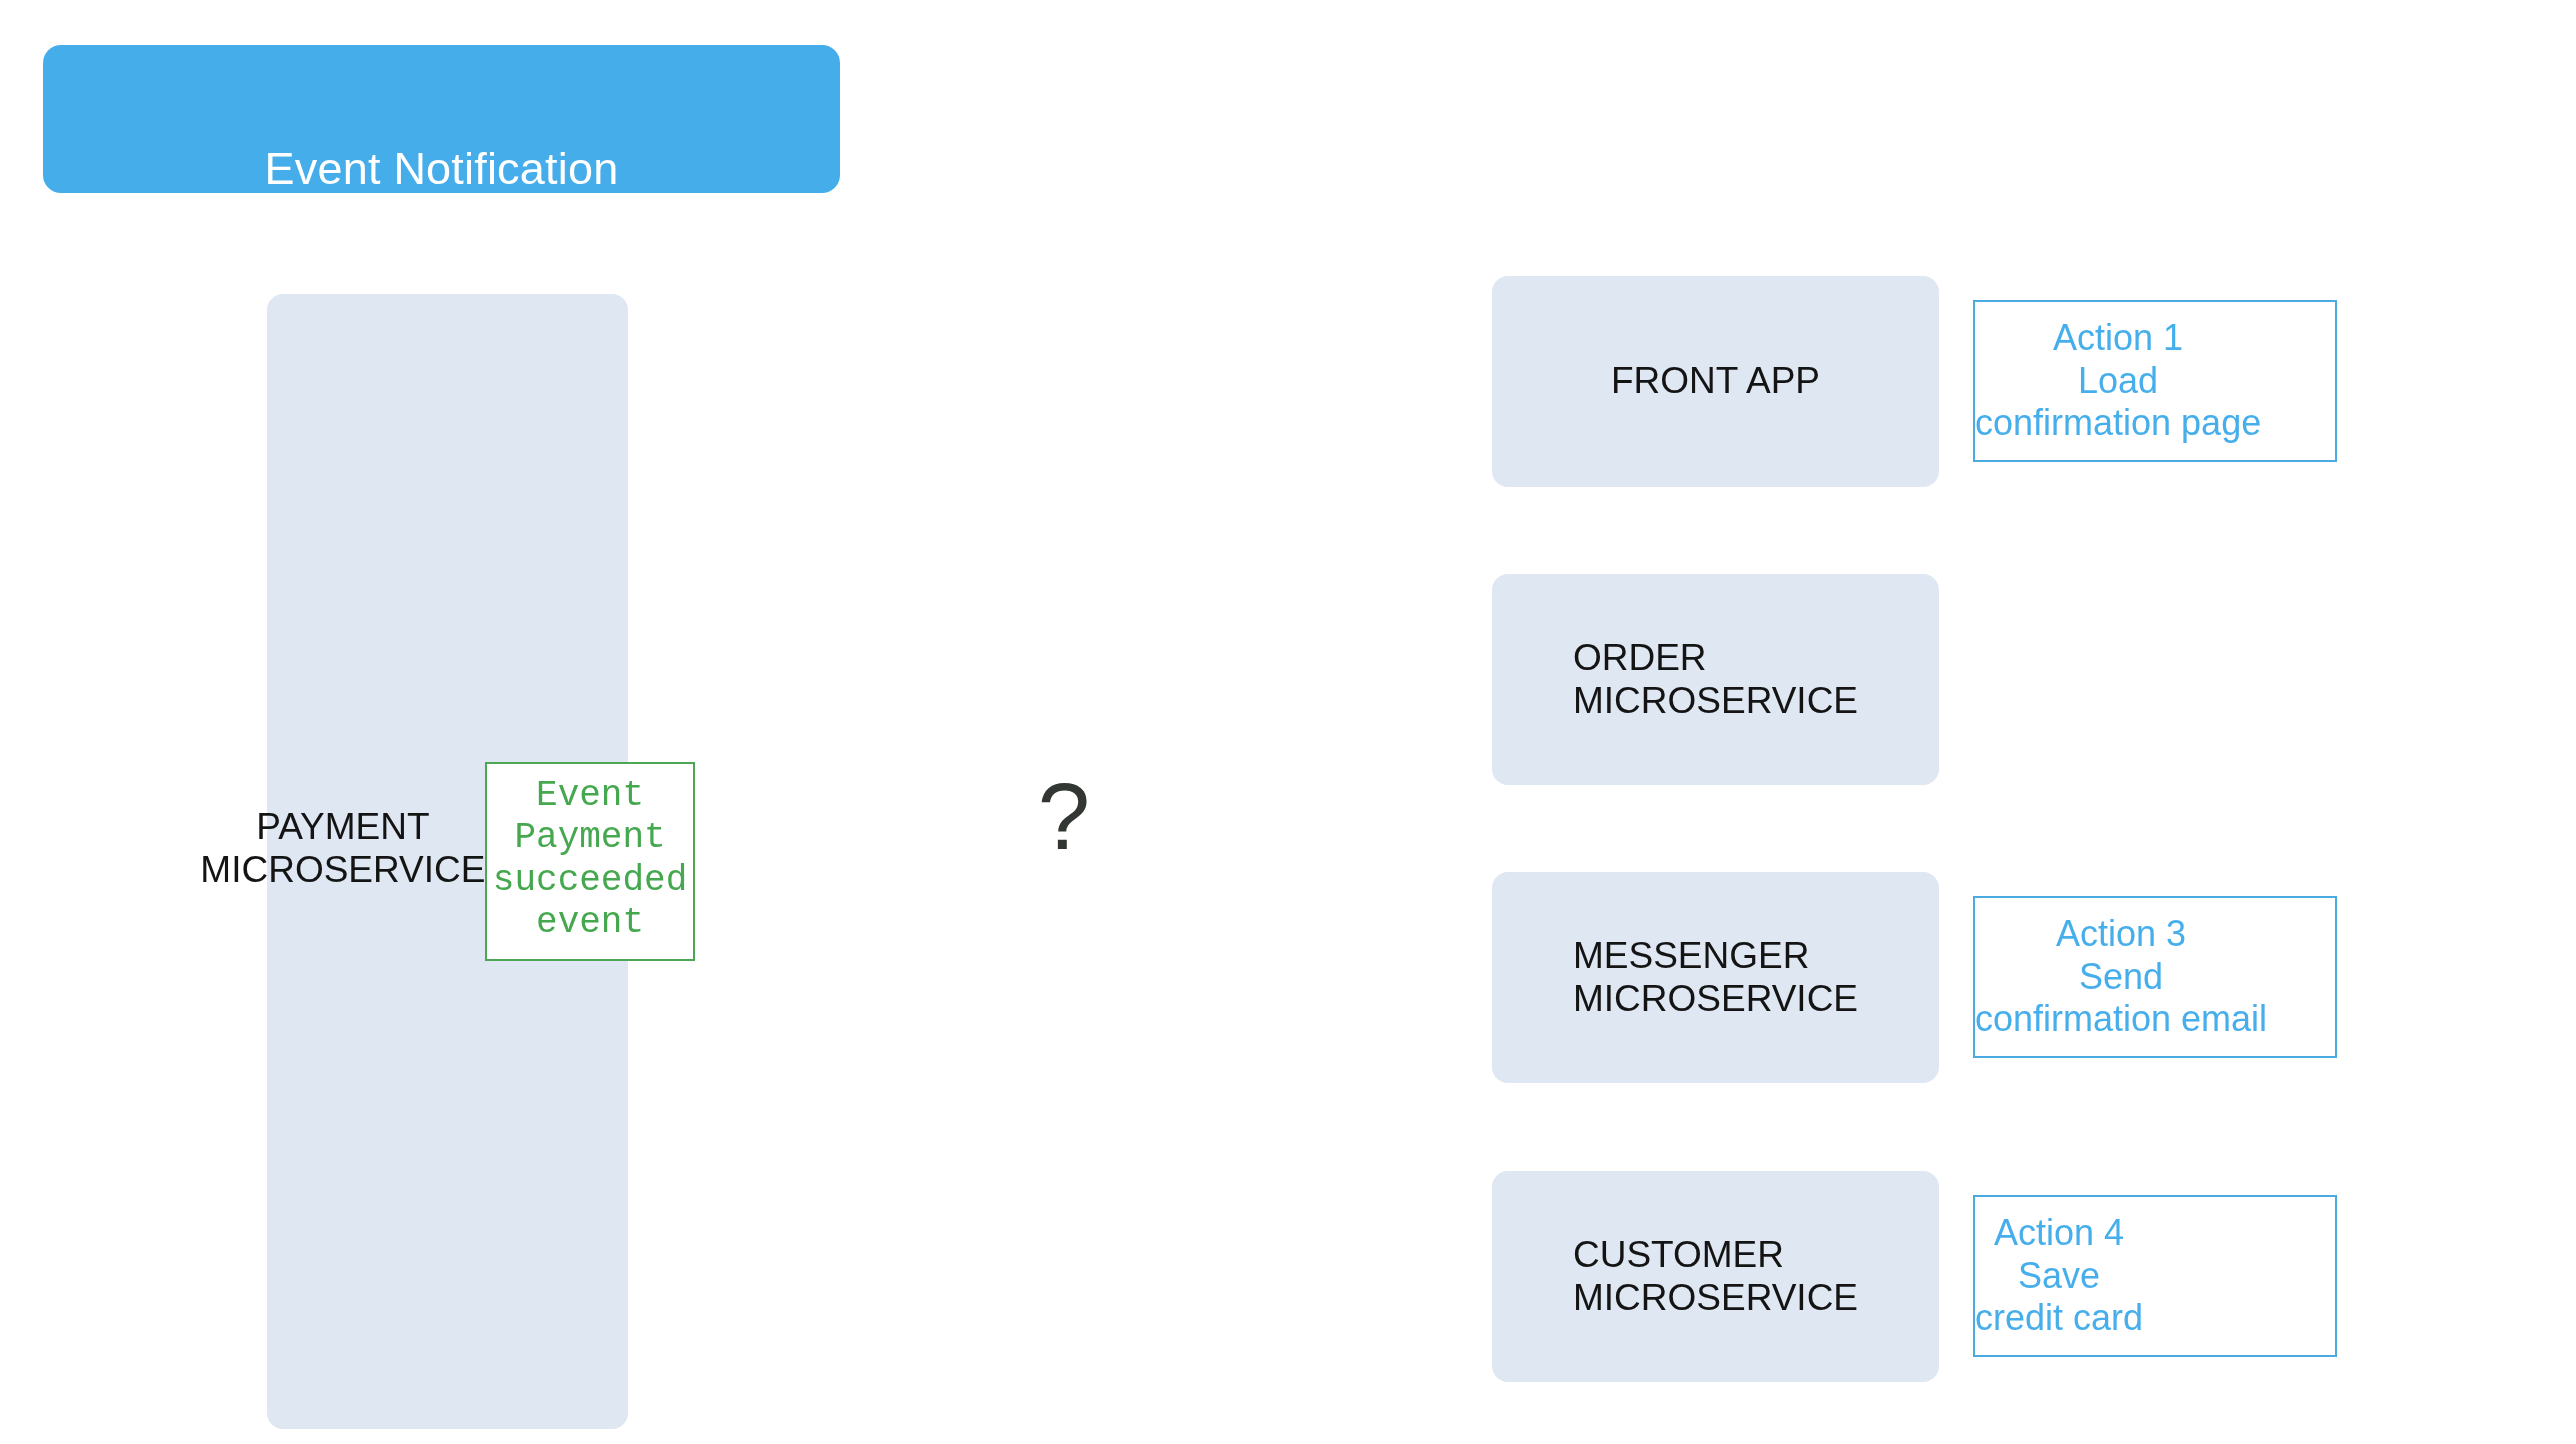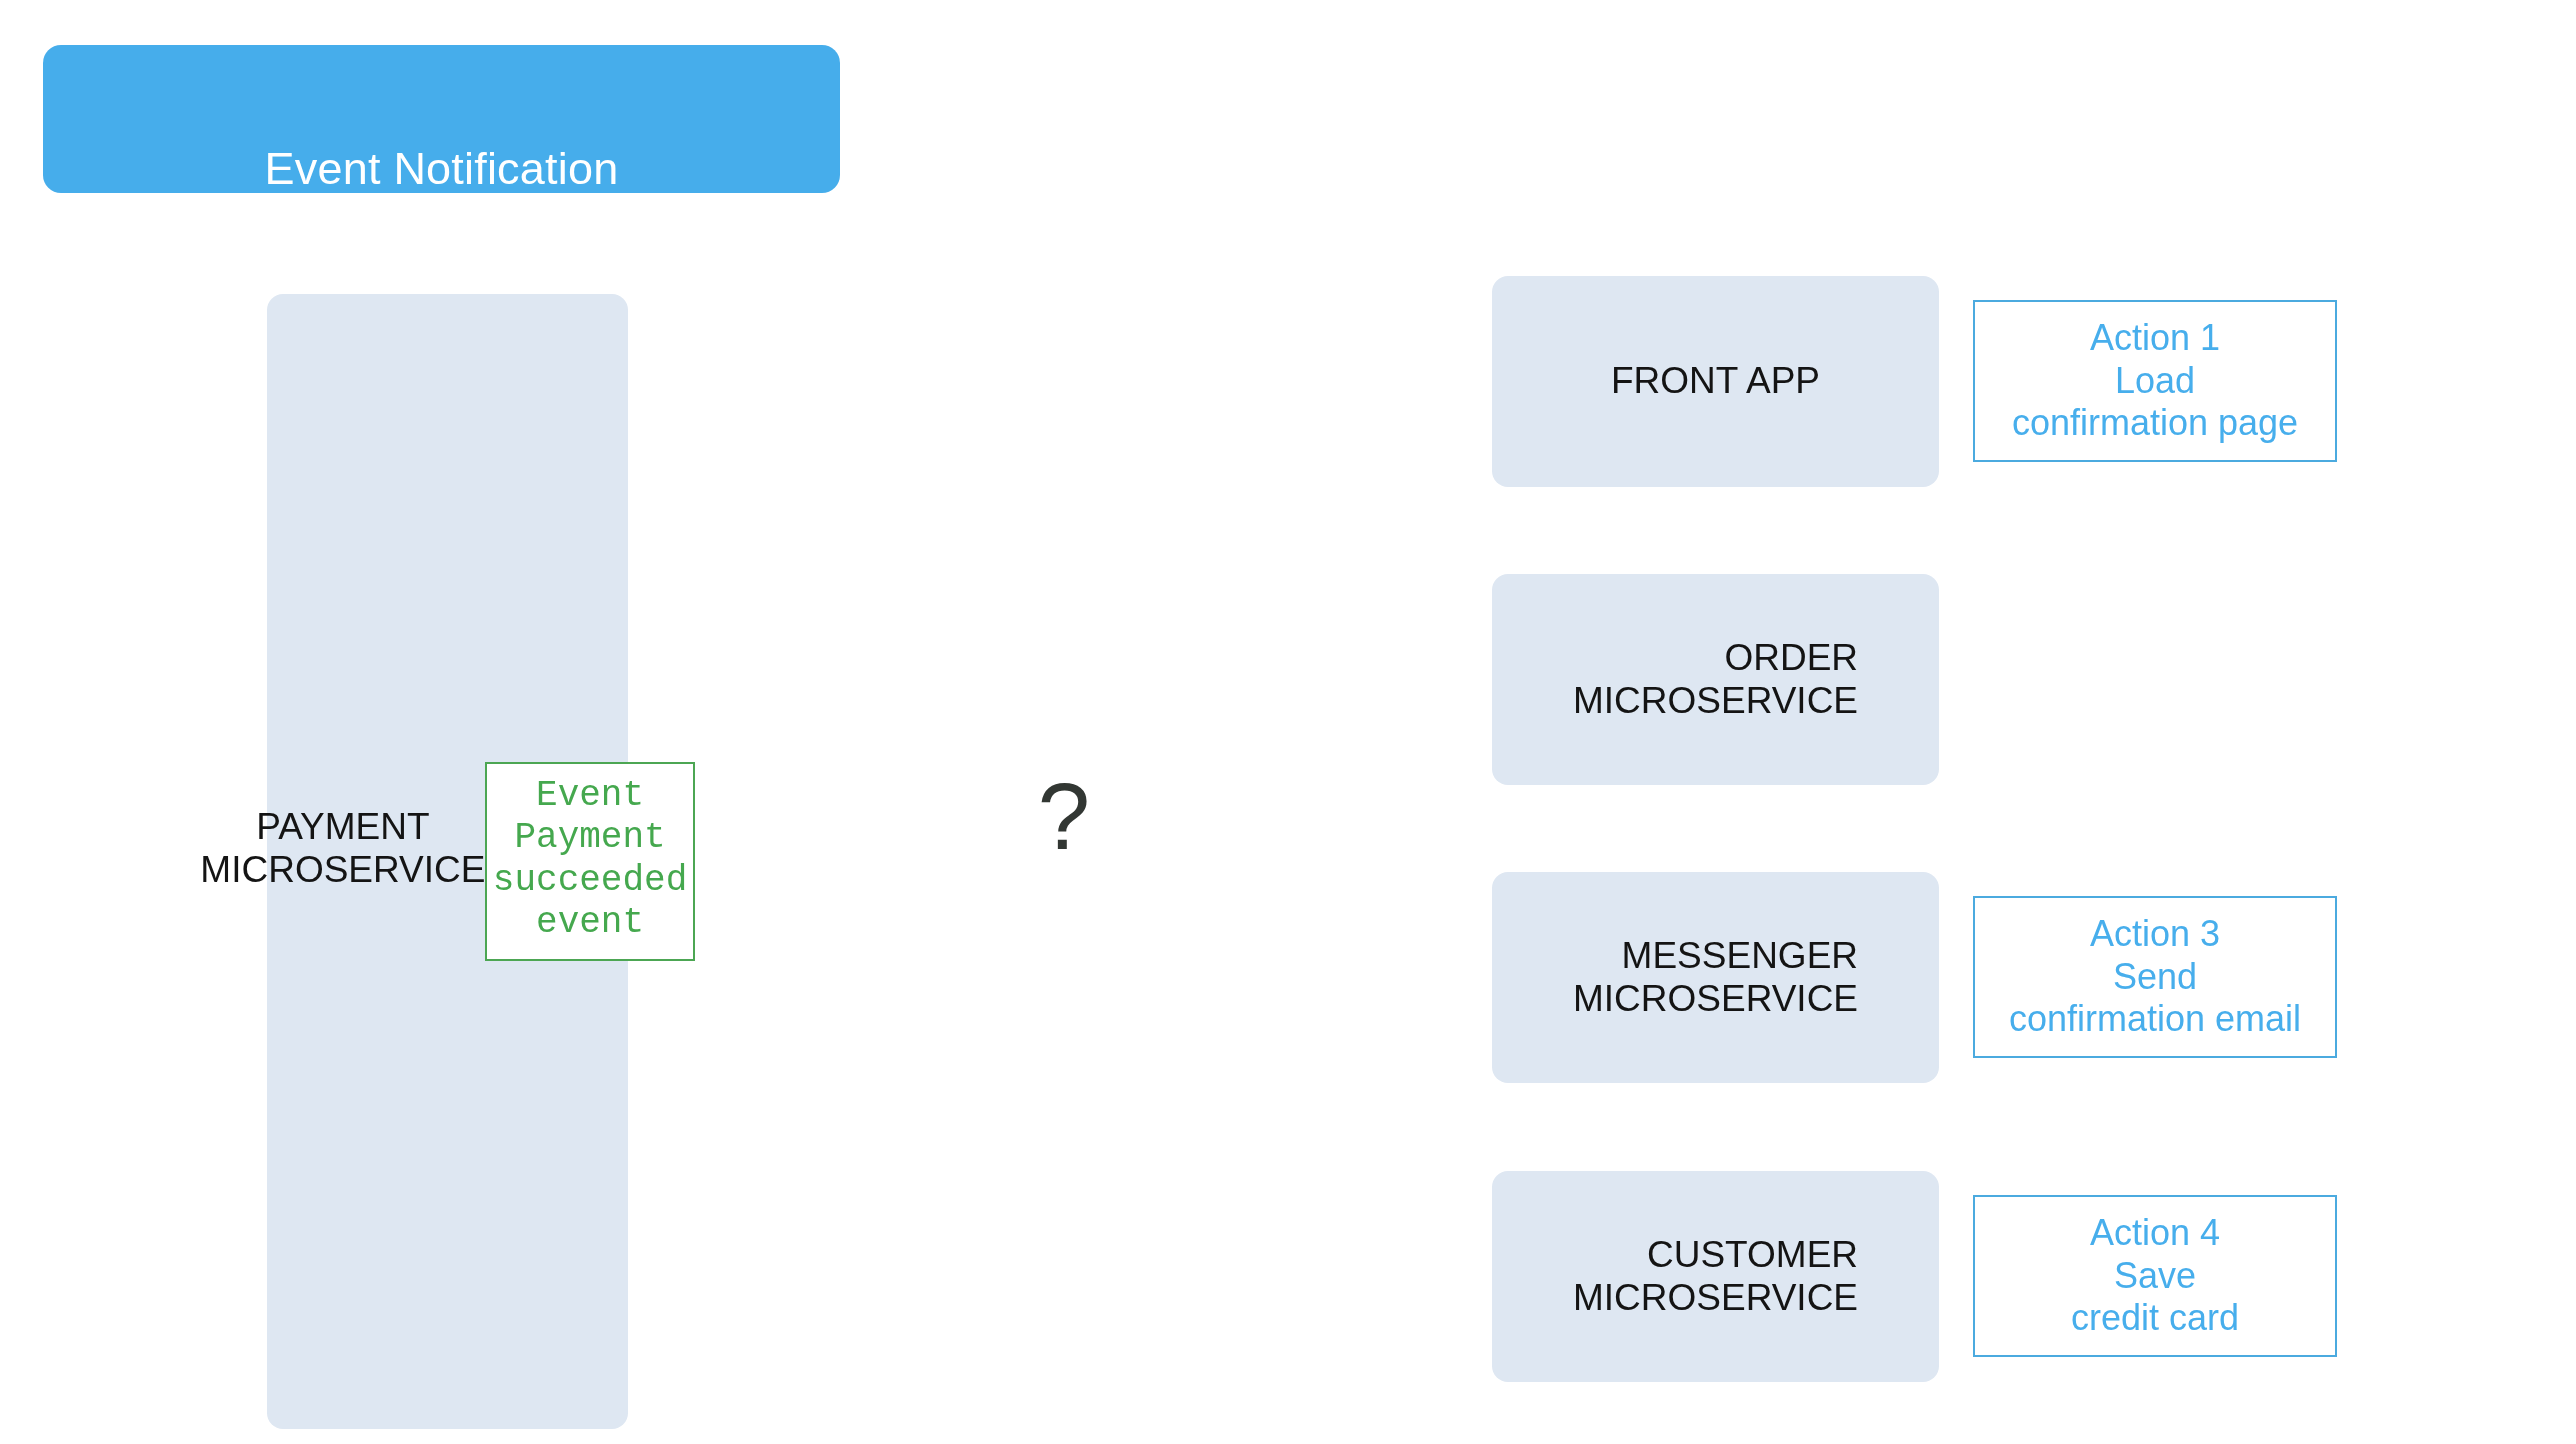--- a/index.html
+++ b/index.html
@@ -117,35 +117,35 @@
     border-radius: 16px;
     display: flex;
     align-items: center;
     justify-content: center;
   }
   .consumer-card-label {
     color: #141414;
     font-size: 37px;
     font-weight: 400;
     line-height: 1.15;
-    text-align: right;
+    text-align: left;
     white-space: pre-line;
   }
   .action-box {
     position: absolute;
     left: 481px;
     top: 24px;
     width: 364px;
     height: 162px;
     box-sizing: border-box;
     border: 2.7px solid #4BAADF;
     background: #ffffff;
     display: flex;
     align-items: center;
-    justify-content: center;
+    justify-content: flex-start;
   }
   .action-box-text {
     color: #47AEEC;
     font-size: 36px;
     font-weight: 400;
     line-height: 1.18;
     text-align: center;
     white-space: pre-line;
   }
 </style>

